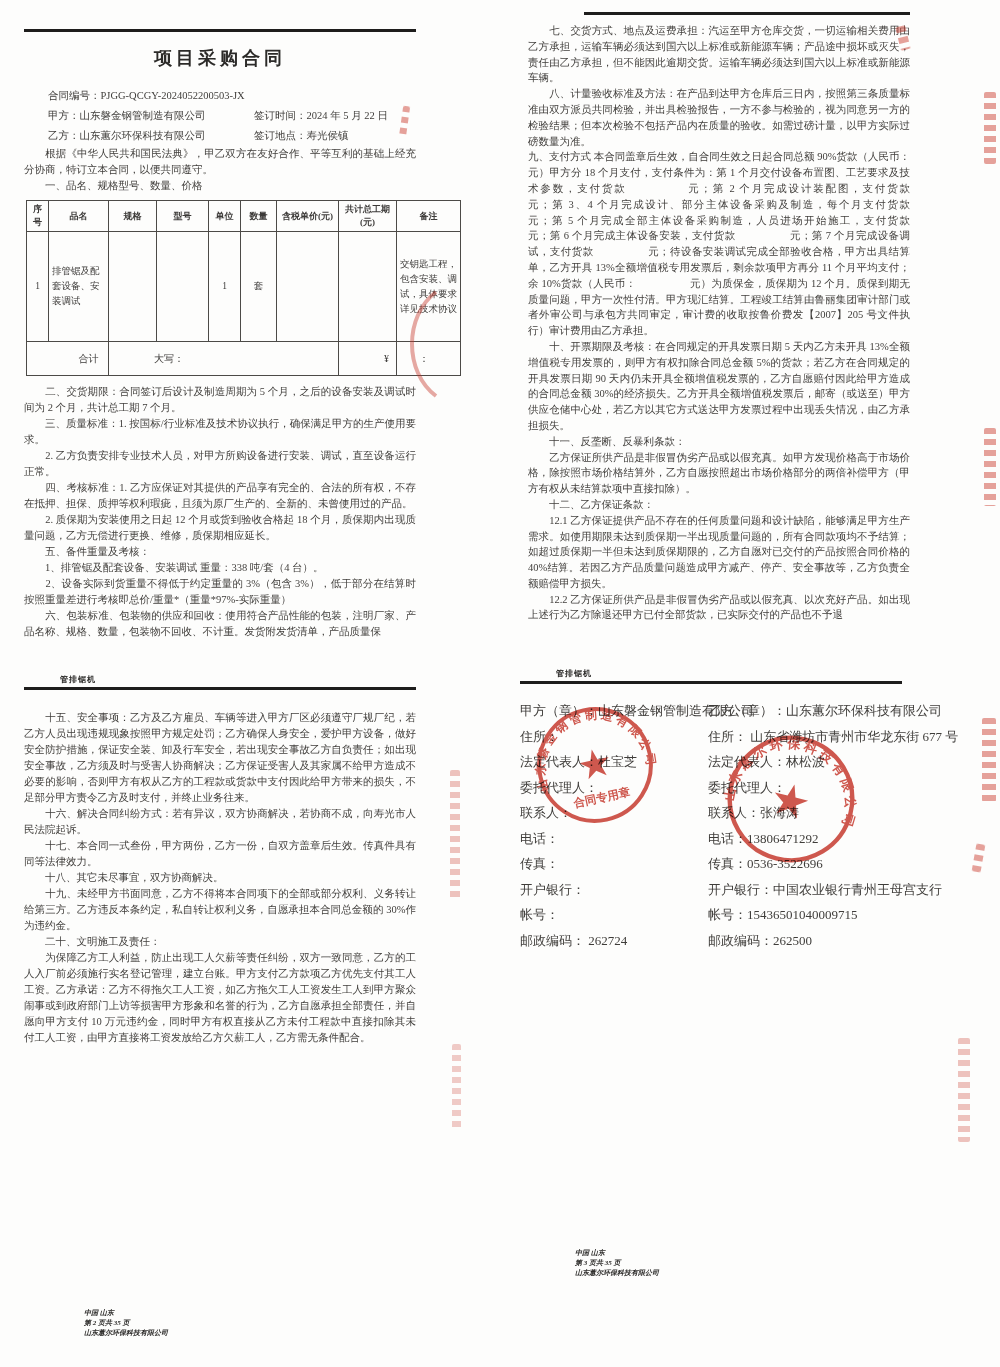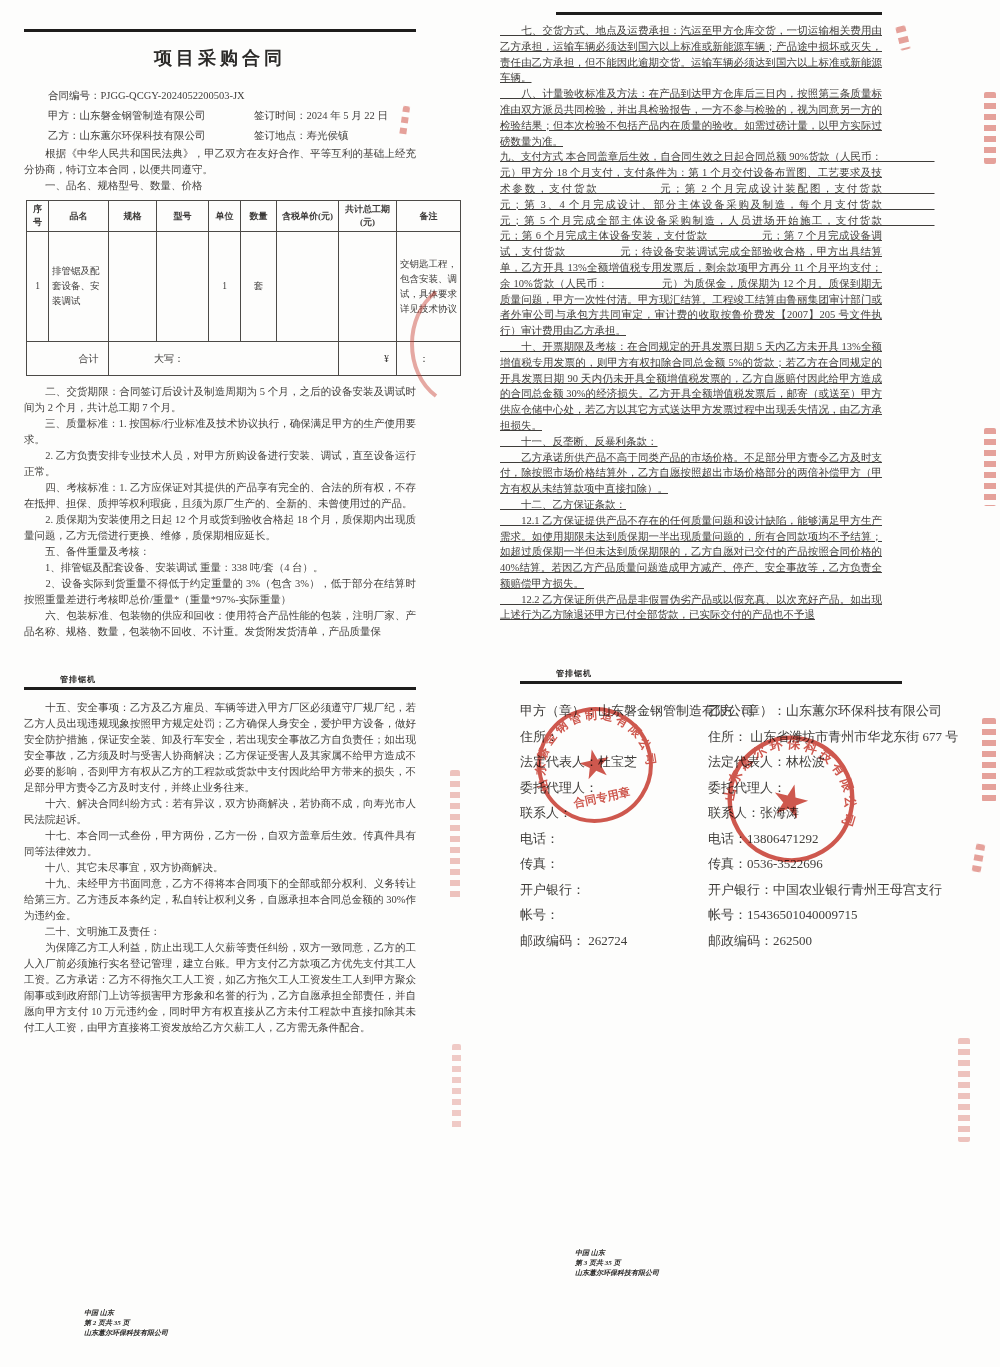--- a/index.html
+++ b/index.html
@@ -118,47 +118,47 @@
       <p class="para">　　五、备件重量及考核：</p>
       <p class="para">　　1、排管锯及配套设备、安装调试 重量：338 吨/套（4 台）。</p>
       <p class="para">　　2、设备实际到货重量不得低于约定重量的 3%（包含 3%），低于部分在结算时按照重量差进行考核即总价/重量*（重量*97%-实际重量）</p>
       <p class="para">　　六、包装标准、包装物的供应和回收：使用符合产品性能的包装，注明厂家、产品名称、规格、数量，包装物不回收、不计重。发货附发货清单，产品质量保</p>
     </div>
 </div>
 
 <div class="page" style="left:24px; top:674px; width:392px; height:680px;">
   <div class="mini-head">管排锯机</div>
   <div class="rule"></div>
-  <div class="paras" style="margin-top:10px;">
+  <div class="paras" style="margin-top:20px;">
 
   <p class="para">　　十五、安全事项：乙方及乙方雇员、车辆等进入甲方厂区必须遵守厂规厂纪，若乙方人员出现违规现象按照甲方规定处罚；乙方确保人身安全，爱护甲方设备，做好安全防护措施，保证安全装、卸及行车安全，若出现安全事故乙方自负责任；如出现安全事故，乙方须及时与受害人协商解决；乙方保证受害人及其家属不给甲方造成不必要的影响，否则甲方有权从乙方的工程款或货款中支付因此给甲方带来的损失，不足部分甲方责令乙方及时支付，并终止业务往来。</p>
       <p class="para">　　十六、解决合同纠纷方式：若有异议，双方协商解决，若协商不成，向寿光市人民法院起诉。</p>
       <p class="para">　　十七、本合同一式叁份，甲方两份，乙方一份，自双方盖章后生效。传真件具有同等法律效力。</p>
       <p class="para">　　十八、其它未尽事宜，双方协商解决。</p>
       <p class="para">　　十九、未经甲方书面同意，乙方不得将本合同项下的全部或部分权利、义务转让给第三方。乙方违反本条约定，私自转让权利义务，自愿承担本合同总金额的 30%作为违约金。</p>
       <p class="para">　　二十、文明施工及责任：</p>
       <p class="para">　　为保障乙方工人利益，防止出现工人欠薪等责任纠纷，双方一致同意，乙方的工人入厂前必须施行实名登记管理，建立台账。甲方支付乙方款项乙方优先支付其工人工资。乙方承诺：乙方不得拖欠工人工资，如乙方拖欠工人工资发生工人到甲方聚众闹事或到政府部门上访等损害甲方形象和名誉的行为，乙方自愿承担全部责任，并自愿向甲方支付 10 万元违约金，同时甲方有权直接从乙方未付工程款中直接扣除其未付工人工资，由甲方直接将工资发放给乙方欠薪工人，乙方需无条件配合。</p>
     </div>
   <div class="page-footer" style="left:60px; top:634px; width:350px;">
     <span>中国 山东</span>
     <span>第 2 页共 35 页</span>
     <span>山东蕙尔环保科技有限公司</span>
   </div>
 </div>
 
-<div class="page p3" style="left:500px; top:12px; width:382px;text-decoration:underline;">
+<div class="page p3" style="left:528px; top:12px; width:382px;">
   <div class="rule" style="margin-left:56px;"></div>
   <div class="paras" style="margin-top:8px;">
 
   <p class="para">　　七、交货方式、地点及运费承担：汽运至甲方仓库交货，一切运输相关费用由乙方承担，运输车辆必须达到国六以上标准或新能源车辆；产品途中损坏或灭失，责任由乙方承担，但不能因此逾期交货。运输车辆必须达到国六以上标准或新能源车辆。</p>
       <p class="para">　　八、计量验收标准及方法：在产品到达甲方仓库后三日内，按照第三条质量标准由双方派员共同检验，并出具检验报告，一方不参与检验的，视为同意另一方的检验结果；但本次检验不包括产品内在质量的验收。如需过磅计量，以甲方实际过磅数量为准。</p>
       <p class="para">九、支付方式 本合同盖章后生效，自合同生效之日起合同总额 90%货款（人民币：　　　　　元）甲方分 18 个月支付，支付条件为：第 1 个月交付设备布置图、工艺要求及技术参数，支付货款　　　　　元；第 2 个月完成设计装配图，支付货款　　　　　元；第 3、4 个月完成设计、部分主体设备采购及制造，每个月支付货款　　　　　元；第 5 个月完成全部主体设备采购制造，人员进场开始施工，支付货款　　　　　元；第 6 个月完成主体设备安装，支付货款　　　　　元；第 7 个月完成设备调试，支付货款　　　　　元；待设备安装调试完成全部验收合格，甲方出具结算单，乙方开具 13%全额增值税专用发票后，剩余款项甲方再分 11 个月平均支付；余 10%货款（人民币：　　　　　元）为质保金，质保期为 12 个月。质保到期无质量问题，甲方一次性付清。甲方现汇结算。工程竣工结算由鲁丽集团审计部门或者外审公司与承包方共同审定，审计费的收取按鲁价费发【2007】205 号文件执行）审计费用由乙方承担。</p>
       <p class="para">　　十、开票期限及考核：在合同规定的开具发票日期 5 天内乙方未开具 13%全额增值税专用发票的，则甲方有权扣除合同总金额 5%的货款；若乙方在合同规定的开具发票日期 90 天内仍未开具全额增值税发票的，乙方自愿赔付因此给甲方造成的合同总金额 30%的经济损失。乙方开具全额增值税发票后，邮寄（或送至）甲方供应仓储中心处，若乙方以其它方式送达甲方发票过程中出现丢失情况，由乙方承担损失。</p>
       <p class="para">　　十一、反垄断、反暴利条款：</p>
-      <p class="para">　　乙方承诺所供产品不高于同类产品的市场价格。不足部分甲方责令乙方及时支付，除按照市场价格结算外，乙方自愿按照超出市场价格部分的两倍补偿甲方（甲方有权从未结算款项中直接扣除）。</p>
+      <p class="para">　　乙方保证所供产品是非假冒伪劣产品或以假充真。如甲方发现价格高于市场价格，除按照市场价格结算外，乙方自愿按照超出市场价格部分的两倍补偿甲方（甲方有权从未结算款项中直接扣除）。</p>
       <p class="para">　　十二、乙方保证条款：</p>
       <p class="para">　　12.1 乙方保证提供产品不存在的任何质量问题和设计缺陷，能够满足甲方生产需求。如使用期限未达到质保期一半出现质量问题的，所有合同款项均不予结算；如超过质保期一半但未达到质保期限的，乙方自愿对已交付的产品按照合同价格的 40%结算。若因乙方产品质量问题造成甲方减产、停产、安全事故等，乙方负责全额赔偿甲方损失。</p>
       <p class="para">　　12.2 乙方保证所供产品是非假冒伪劣产品或以假充真、以次充好产品。如出现上述行为乙方除退还甲方已付全部货款，已实际交付的产品也不予退</p>
     </div>
 </div>
 
 <div class="page" style="left:520px; top:668px; width:382px; height:640px;">
   <div class="mini-head">管排锯机</div>
   <div class="rule"></div>
   <div class="sig-grid">

